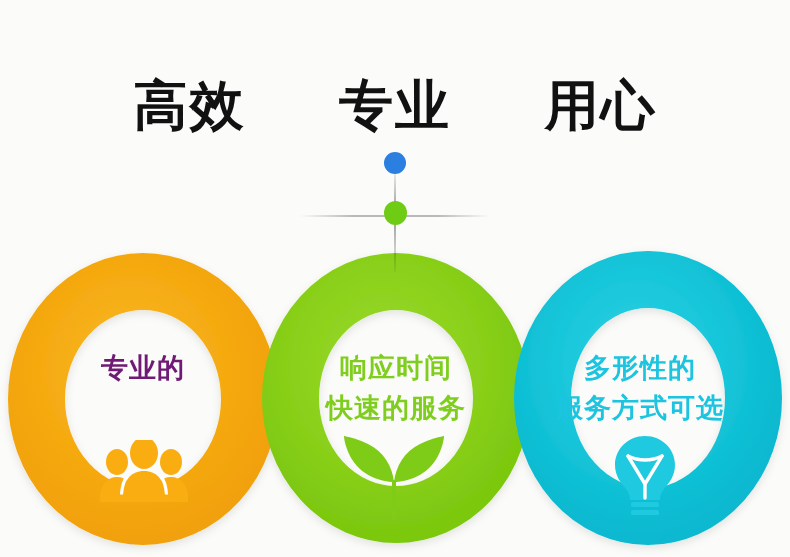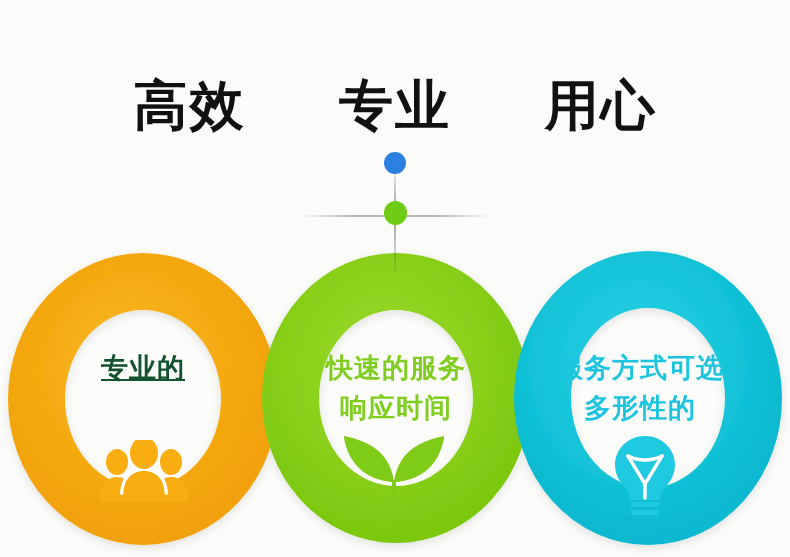--- a/index.html
+++ b/index.html
@@ -137,55 +137,55 @@
       </filter>
     </defs>
 
     <g style="mix-blend-mode:multiply" filter="url(#softShadow)">
       <ellipse cx="143" cy="351" rx="106.5" ry="117.5" fill="none" stroke="url(#gOrange)" stroke-width="57"></ellipse>
       <ellipse cx="396" cy="350" rx="105.5" ry="116.5" fill="none" stroke="url(#gGreen)" stroke-width="57"></ellipse>
       <ellipse cx="648" cy="350" rx="105.5" ry="118.5" fill="none" stroke="url(#gCyan)" stroke-width="57"></ellipse>
     </g>
   </svg>
 
-  <div class="panel" id="panel-orange" style="color: #14532d; text-decoration: underline;">
+  <div class="panel" id="panel-orange" style="color: #701a75;">
     <div class="line">专业的</div>
   </div>
 
   <svg class="glyph" id="glyph-people" viewBox="0 0 88 62">
     <g fill="#f9ad11">
       <ellipse cx="17" cy="22" rx="11" ry="13"></ellipse>
       <path d="M17 37c-10 0-16 8-17 18v7h34v-7c-1-10-7-18-17-18z"></path>
       <ellipse cx="71" cy="22" rx="11" ry="13"></ellipse>
       <path d="M71 37c-10 0-16 8-17 18v7h34v-7c-1-10-7-18-17-18z"></path>
       <ellipse cx="44" cy="13" rx="14" ry="16"></ellipse>
       <path d="M44 31c-13 0-21 10-22 23v8h44v-8c-1-13-9-23-22-23z"></path>
     </g>
     <g fill="none" stroke="#ffffff" stroke-width="3.2">
       <path d="M27.5 36.5c-3.5 3.5-5.5 10-6 18"></path>
       <path d="M60.5 36.5c3.5 3.5 5.5 10 6 18"></path>
     </g>
   </svg>
 
   <div class="panel" id="panel-green" style="color: rgb(127, 206, 30);">
+    <div class="line">响应时间</div>
     <div class="line">快速的服务</div>
-    <div class="line">响应时间</div>
   </div>
 
   <svg class="glyph" id="glyph-sprout" viewBox="0 0 112 92">
     <g fill="#7ecb18">
       <path d="M56 52C44 52 22 46 12 26 6 14 6 6 6 6s12 2 24 8c16 8 24 22 26 38z"></path>
       <path d="M56 52c12 0 34-6 44-26 6-12 6-20 6-20s-12 2-24 8c-16 8-24 22-26 38z"></path>
       <rect x="54" y="50" width="4" height="40"></rect>
     </g>
   </svg>
 
   <div class="panel" id="panel-cyan" style="color: rgb(28, 196, 224);">
+    <div class="line">多形性的</div>
     <div class="line">服务方式可选</div>
-    <div class="line">多形性的</div>
 
   </div>
 
   <svg class="glyph" id="glyph-bulb" viewBox="0 0 74 84">
     <g fill="#1fc9e0">
       <path d="M37 2C20 2 7 15 7 31c0 11 6 18 11 24 3 4 4 7 4 11h30c0-4 1-7 4-11 5-6 11-13 11-24C67 15 54 2 37 2z"></path>
       <rect x="23" y="68" width="28" height="5" rx="1.5"></rect>
       <rect x="23" y="76" width="28" height="5" rx="1.5"></rect>
     </g>
     <g fill="none" stroke="#ffffff" stroke-width="3.4" stroke-linejoin="round" stroke-linecap="round">

